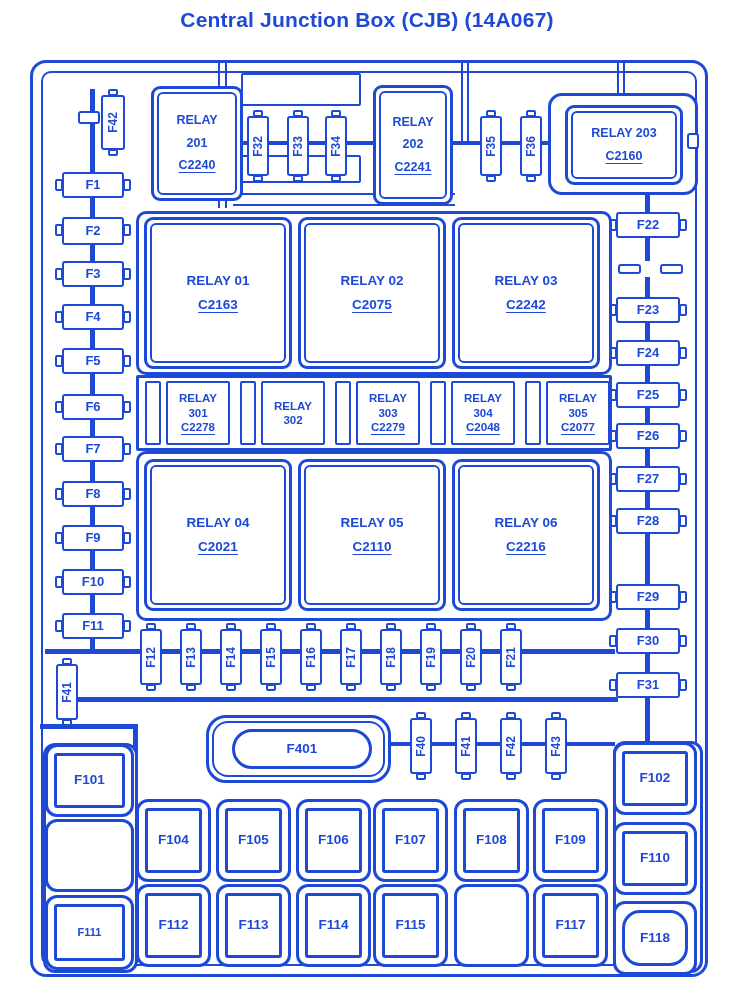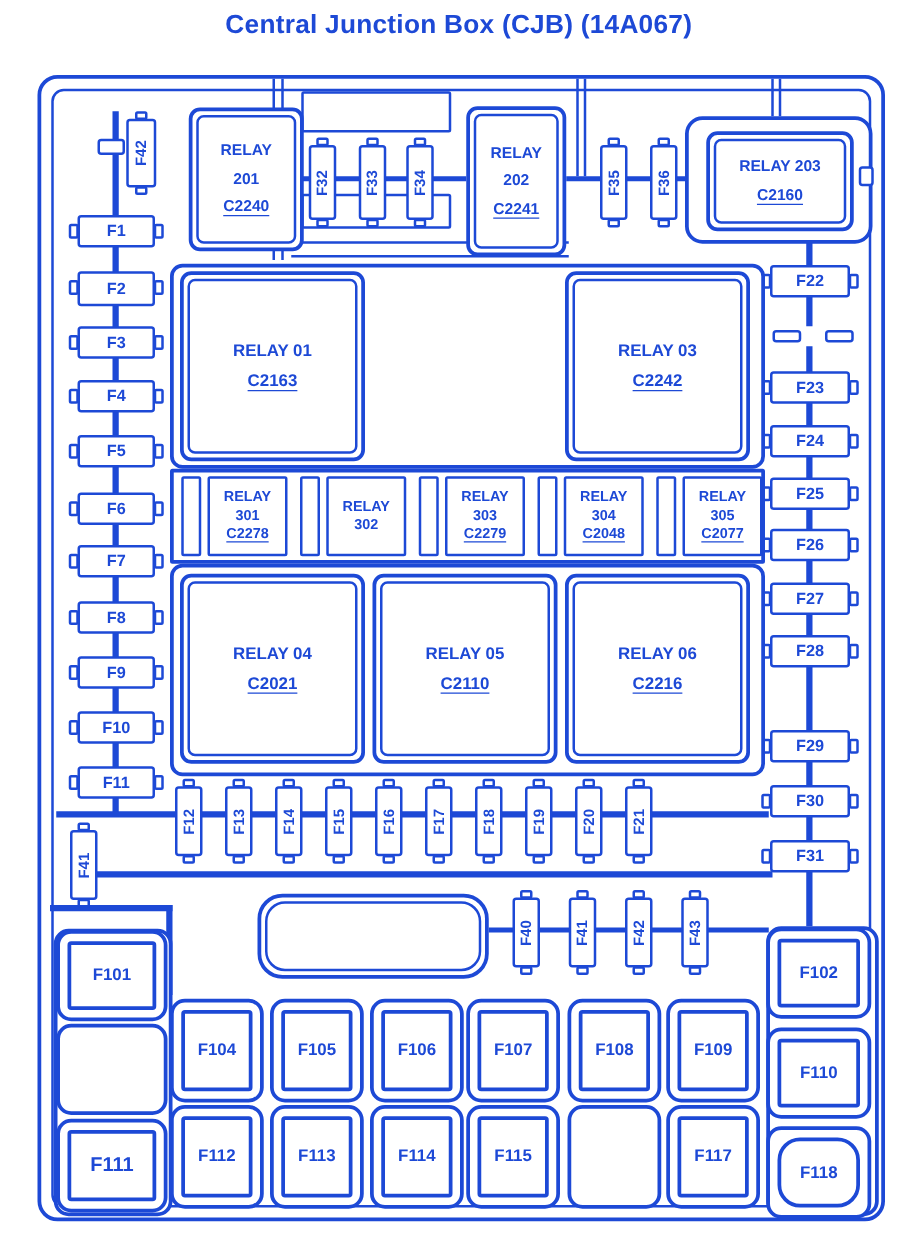--- a/index.html
+++ b/index.html
@@ -228,20 +228,27 @@
         <span style="font-size: 13px;">F31</span>
       </div>
       <div class="box rel" style="left: 103px; top: 148px; width: 476px; height: 164px; border-radius: 10px;"></div>
       <div class="box rel" style="left: 111px; top: 154px; width: 148px; height: 152px;">
         <div class="ib"></div>
         <div class="rtxt">
           <span style="font-size: 13.5px;">RELAY 01</span>
           <span class="code gap" style="font-size: 13.5px;">C2163</span>
         </div>
       </div>
+      <div class="box rel" style="left: 265px; top: 154px; width: 148px; height: 152px;">
+        <div class="ib"></div>
+        <div class="rtxt">
+          <span style="font-size: 13.5px;">RELAY 02</span>
+          <span class="code gap" style="font-size: 13.5px;">C2075</span>
+        </div>
+      </div>
       <div class="box rel" style="left: 419px; top: 154px; width: 148px; height: 152px;">
         <div class="ib"></div>
         <div class="rtxt">
           <span style="font-size: 13.5px;">RELAY 03</span>
           <span class="code gap" style="font-size: 13.5px;">C2242</span>
         </div>
       </div>
       <div class="box" style="left: 103px; top: 312px; width: 476px; height: 76px; border-radius: 2px; border-width: 3px;"></div>
       <div class="box" style="left: 112px; top: 318px; width: 16px; height: 64px; border-radius: 2px;"></div>
       <div class="box" style="left: 133px; top: 318px; width: 64px; height: 64px; border-radius: 2px;">
@@ -355,20 +362,23 @@
       <div class="box fuse" style="left: 467px; top: 566px; width: 22px; height: 56px;">
         <span class="rot" style="font-size: 12px;">F21</span>
       </div>
       <div class="box cap" style="left: 29px; top: 595px; width: 10px; height: 7px;"></div>
       <div class="box cap" style="left: 29px; top: 656px; width: 10px; height: 7px;"></div>
       <div class="box fuse" style="left: 23px; top: 601px; width: 22px; height: 56px;">
         <span class="rot" style="font-size: 12px;">F41</span>
       </div>
       <div class="box" style="left: 173px; top: 652px; width: 185px; height: 68px; border-radius: 20px; border-width: 3px;"></div>
       <div class="box" style="left: 179px; top: 658px; width: 173px; height: 56px; border-radius: 16px; border-width: 2px;"></div>
+      <div class="box" style="left: 199px; top: 666px; width: 140px; height: 40px; border-radius: 20px; border-width: 3px;">
+        <span style="font-size: 13.5px;">F401</span>
+      </div>
       <div class="box cap" style="left: 383px; top: 649px; width: 10px; height: 7px;"></div>
       <div class="box cap" style="left: 383px; top: 710px; width: 10px; height: 7px;"></div>
       <div class="box fuse" style="left: 377px; top: 655px; width: 22px; height: 56px;">
         <span class="rot" style="font-size: 12px;">F40</span>
       </div>
       <div class="box cap" style="left: 428px; top: 649px; width: 10px; height: 7px;"></div>
       <div class="box cap" style="left: 428px; top: 710px; width: 10px; height: 7px;"></div>
       <div class="box fuse" style="left: 422px; top: 655px; width: 22px; height: 56px;">
         <span class="rot" style="font-size: 12px;">F41</span>
       </div>
@@ -384,21 +394,21 @@
       </div>
       <div class="box" style="left: 10px; top: 680px; width: 95px; height: 230px; border-radius: 12px; border-width: 3px;"></div>
       <div class="box" style="left: 580px; top: 678px; width: 90px; height: 232px; border-radius: 12px; border-width: 3px;"></div>
       <div class="box scal" style="left: 12px; top: 681px; width: 89px; height: 73px;"></div>
       <div class="box gsq" style="left: 21px; top: 690px; width: 71px; height: 55px;">
         <span style="font-size: 13.5px;">F101</span>
       </div>
       <div class="box scal" style="left: 12px; top: 756px; width: 89px; height: 73px;"></div>
       <div class="box scal" style="left: 12px; top: 832px; width: 89px; height: 75px;"></div>
       <div class="box gsq" style="left: 21px; top: 841px; width: 71px; height: 57px;">
-        <span style="font-size: 16px;">F111</span>
+        <span style="font-size: 11px;">F111</span>
       </div>
       <div class="box scal" style="left: 580px; top: 679px; width: 84px; height: 73px;"></div>
       <div class="box gsq" style="left: 589px; top: 688px; width: 66px; height: 55px;">
         <span style="font-size: 13.5px;">F102</span>
       </div>
       <div class="box scal" style="left: 580px; top: 759px; width: 84px; height: 73px;"></div>
       <div class="box gsq" style="left: 589px; top: 768px; width: 66px; height: 55px;">
         <span style="font-size: 13.5px;">F110</span>
       </div>
       <div class="box scal" style="left: 580px; top: 838px; width: 84px; height: 74px;"></div>

